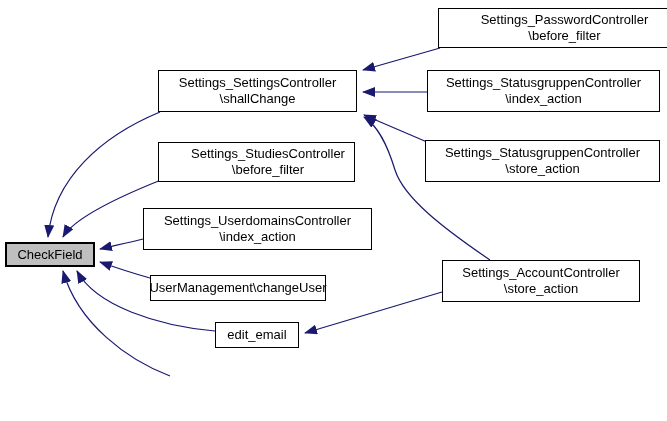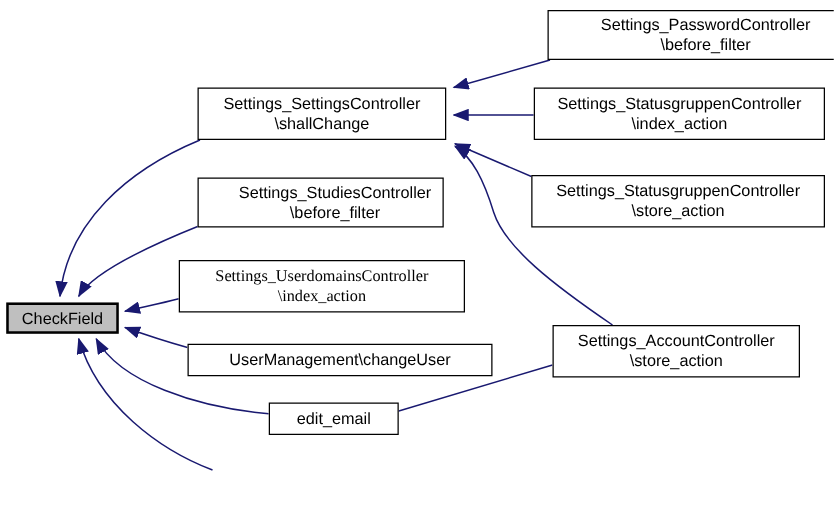--- a/index.html
+++ b/index.html
@@ -69,24 +69,24 @@
 
   <div class="node" style="left:427px; top:70px; width:233px; height:42px;">Settings_StatusgruppenController
 \index_action</div>
 
   <div class="node" style="left:425px; top:140px; width:235px; height:42px;">Settings_StatusgruppenController
 \store_action</div>
 
   <div class="node" style="left:158px; top:142px; width:197px; height:40px;padding-left:23px;">Settings_StudiesController
 \before_filter</div>
 
-  <div class="node" style="left:143px; top:208px; width:229px; height:42px;font-family:Liberation Serif, serif;">Settings_UserdomainsController
+  <div class="node" style="left:143px; top:208px; width:229px; height:42px;">Settings_UserdomainsController
 \index_action</div>
 
-  <div class="node" style="left:150px; top:275px; width:244px; height:26px;">UserManagement\changeUser</div>
+  <div class="node" style="left:150px; top:275px; width:176px; height:26px;">UserManagement\changeUser</div>
 
   <div class="node" style="left:442px; top:260px; width:198px; height:42px;">Settings_AccountController
 \store_action</div>
 
-  <div class="node" style="left:215px; top:322px; width:104px; height:26px;text-align:center;">edit_email</div>
+  <div class="node" style="left:215px; top:322px; width:84px; height:26px;text-align:center;">edit_email</div>
 
 
 </div>
 
 </body></html>

